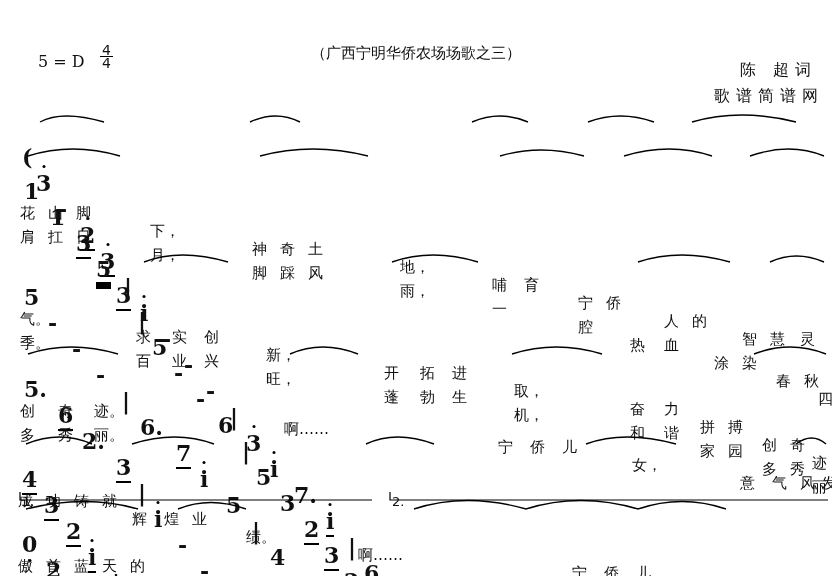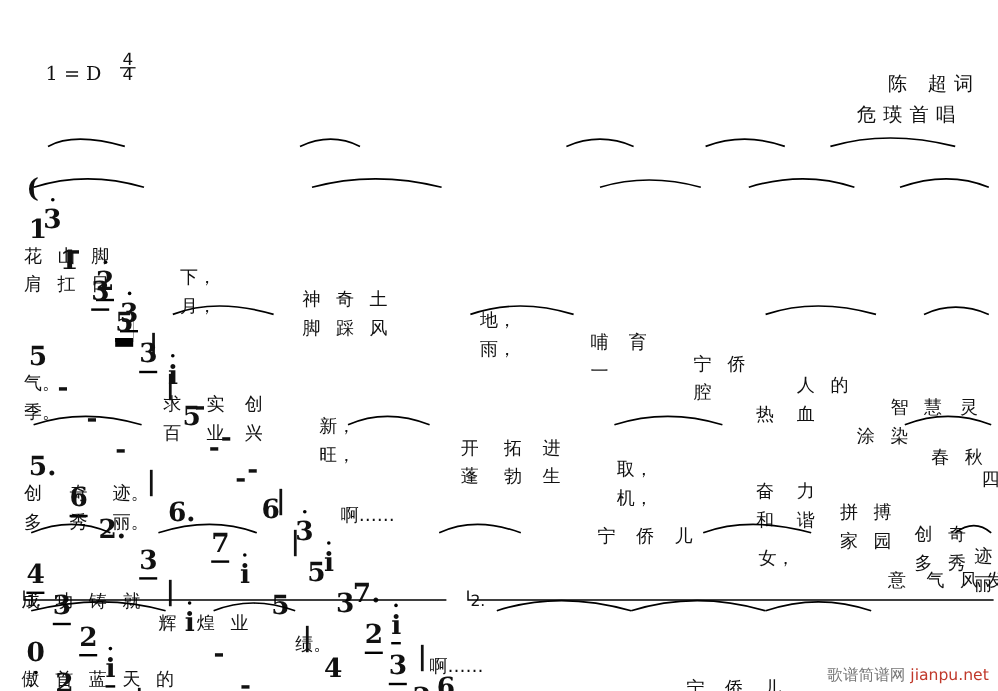--- a/index.html
+++ b/index.html
@@ -69,24 +69,25 @@
   .watermark{
     position:absolute;right:8px;bottom:4px;font-size:13px;color:#777;
   }
   .wm-red{color:#c0392b;}
 </style>
 </head>
 <body>
 
 <div class="sheet">
 
+  <div class="subtitle1">（广西宁明华侨农场场歌之三）</div>
   <div class="author1">陈  超词</div>
-  <div class="author2">危瑛首唱</div>
-
-  <div class="keysig">1 = D</div>
+  <div class="author2">歌谱简谱网</div>
+
+  <div class="keysig">5 = D</div>
   <div class="meter">
     <span class="num">4</span>
     <span class="den">4</span>
   </div>
 
   <div class="sys" style="top:118px">
     <div class="notes">
       <span style="left:22px">(</span>
       <span style="left:36px" class="dotabove">3</span>
       <span style="left:58px">-</span>
@@ -449,18 +450,14 @@
       <path d="M178 509 Q210 496 246 509"></path>
       <path d="M414 509 Q466 492 526 509"></path>
       <path d="M526 509 Q580 492 638 509"></path>
       <path d="M638 509 Q682 494 726 509"></path>
 
       <path d="M20 492 L20 500 L372 500" stroke-width="1.2"></path>
       <path d="M390 492 L390 500 L828 500" stroke-width="1.2"></path>
     </g>
   </svg>
 
-  <div class="watermark">
-    <span>歌谱简谱网</span>
-    <span class="wm-red">jianpu.net</span>
-  </div>
 
 </div>
 
 </body></html>

